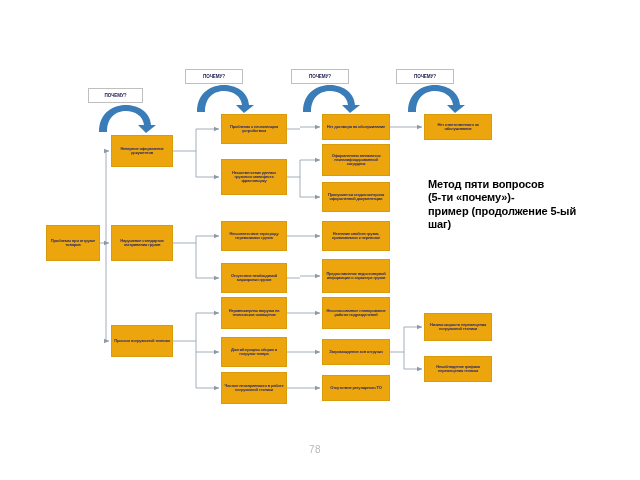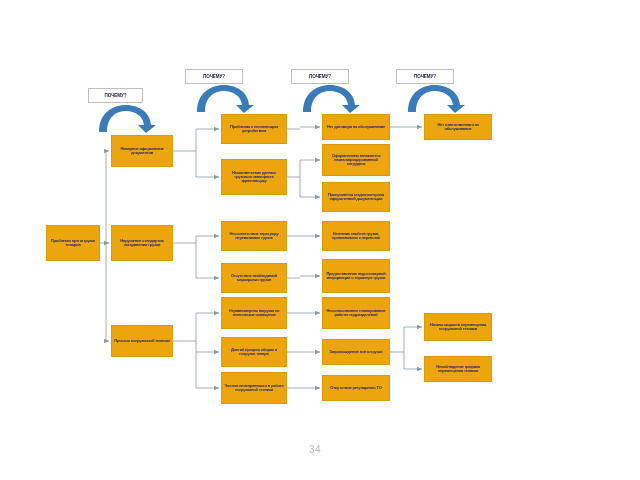--- a/index.html
+++ b/index.html
@@ -231,15 +231,19 @@
         <span>Нет ответственного за обслуживание</span>
       </div>
       <div class="node" style="left: 424px; top: 313px; width: 68px; height: 28px; font-size: 4px; background: rgb(236, 165, 13); color: rgb(43, 43, 107);">
         <span>Низкая скорость перемещения погрузочной техники</span>
       </div>
       <div class="node" style="left: 424px; top: 356px; width: 68px; height: 26px; font-size: 4px; background: rgb(236, 165, 13); color: rgb(43, 43, 107);">
         <span>Несоблюдение графика перемещения техника</span>
       </div>
     </div>
 
-
-  <div id="page-number" style="left:309px;top:444px;font-size:10px;">34</div>
+  <div id="title-block" style="left:428px;top:178px;width:200px;font-size:11px;">Метод пяти вопросов
+(5-ти «почему»)-
+пример (продолжение 5-ый
+шаг)</div>
+
+  <div id="page-number" style="left:309px;top:444px;font-size:10px;">78</div>
 </div>
 
 </body></html>

